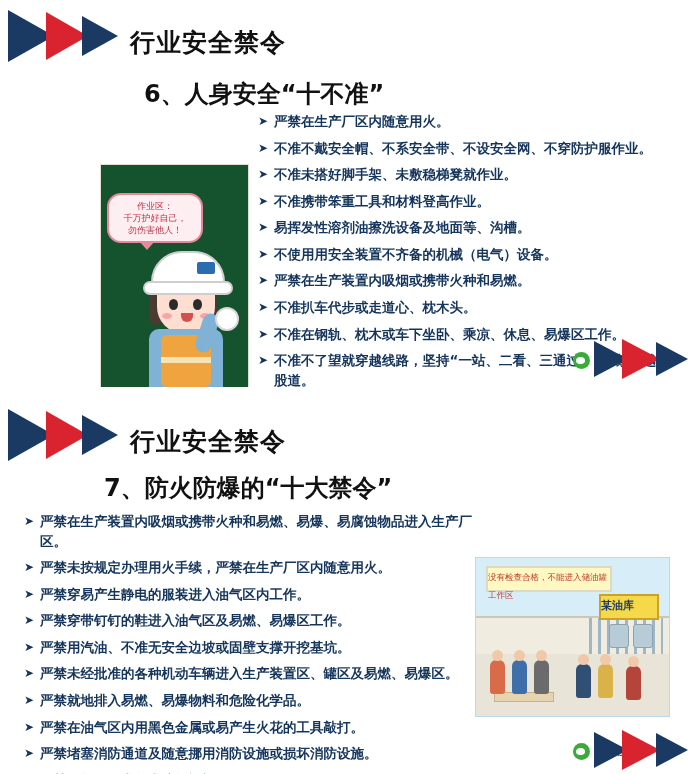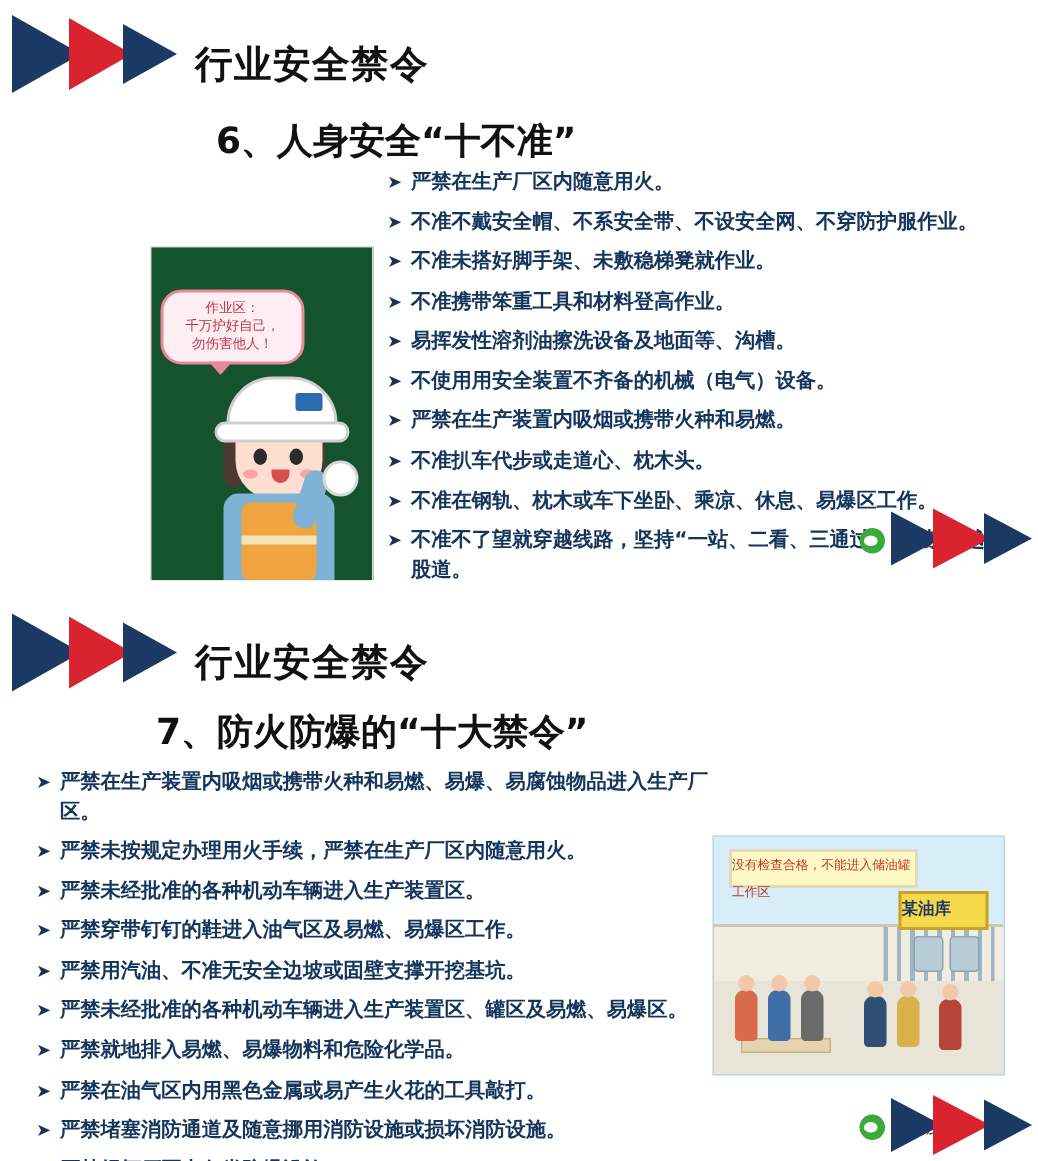--- a/index.html
+++ b/index.html
@@ -524,21 +524,21 @@
     <li class="bullet-item">
       <span class="bullet-marker">➤</span>
       <span class="bullet-text">严禁在生产装置内吸烟或携带火种和易燃、易爆、易腐蚀物品进入生产厂区。</span>
     </li>
     <li class="bullet-item">
       <span class="bullet-marker">➤</span>
       <span class="bullet-text">严禁未按规定办理用火手续，严禁在生产厂区内随意用火。</span>
     </li>
     <li class="bullet-item">
       <span class="bullet-marker">➤</span>
-      <span class="bullet-text">严禁未经批准的各种机动车辆进入生产装置区。</span>
+      <span class="bullet-text">严禁穿易产生静电的服装进入油气区内工作。</span>
     </li>
     <li class="bullet-item">
       <span class="bullet-marker">➤</span>
       <span class="bullet-text">严禁穿带钉钉的鞋进入油气区及易燃、易爆区工作。</span>
     </li>
     <li class="bullet-item">
       <span class="bullet-marker">➤</span>
       <span class="bullet-text">严禁用汽油、不准无安全边坡或固壁支撑开挖基坑。</span>
     </li>
     <li class="bullet-item">

